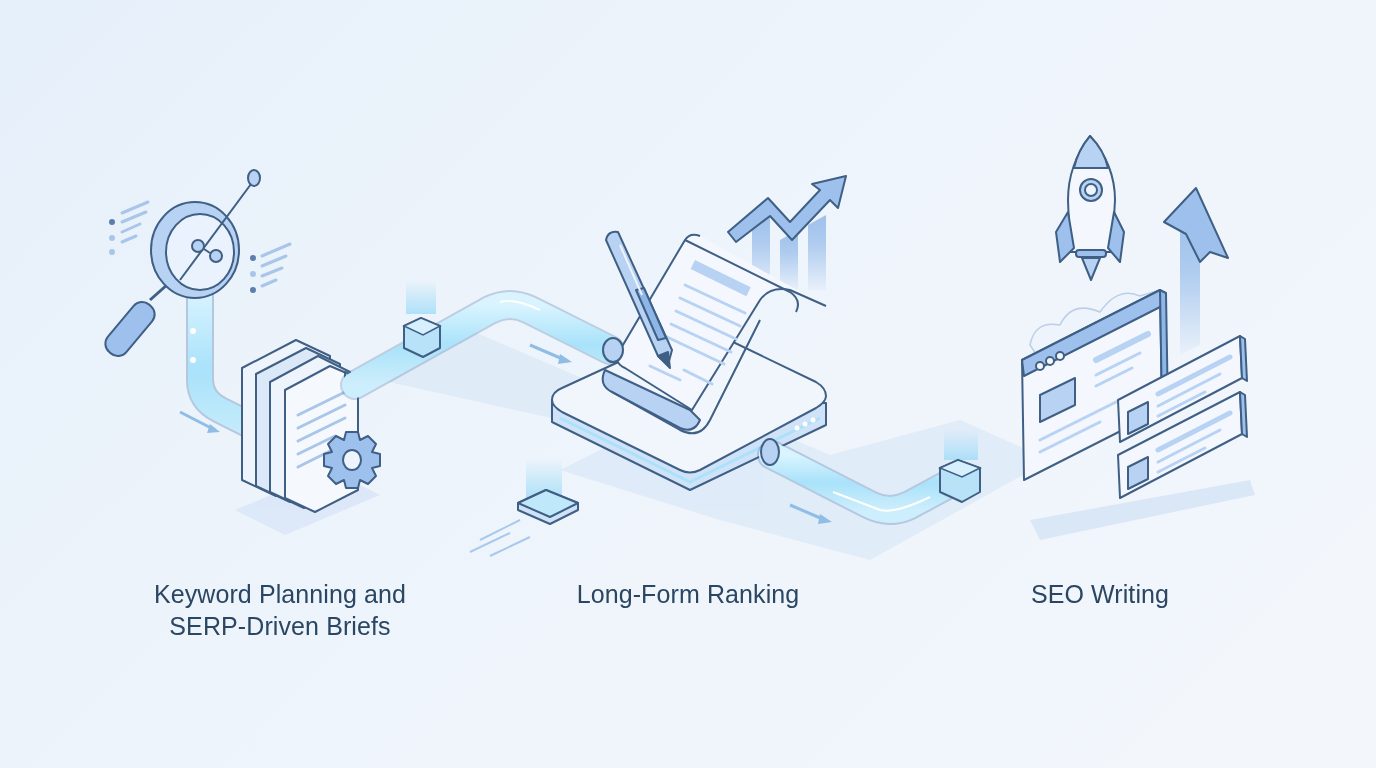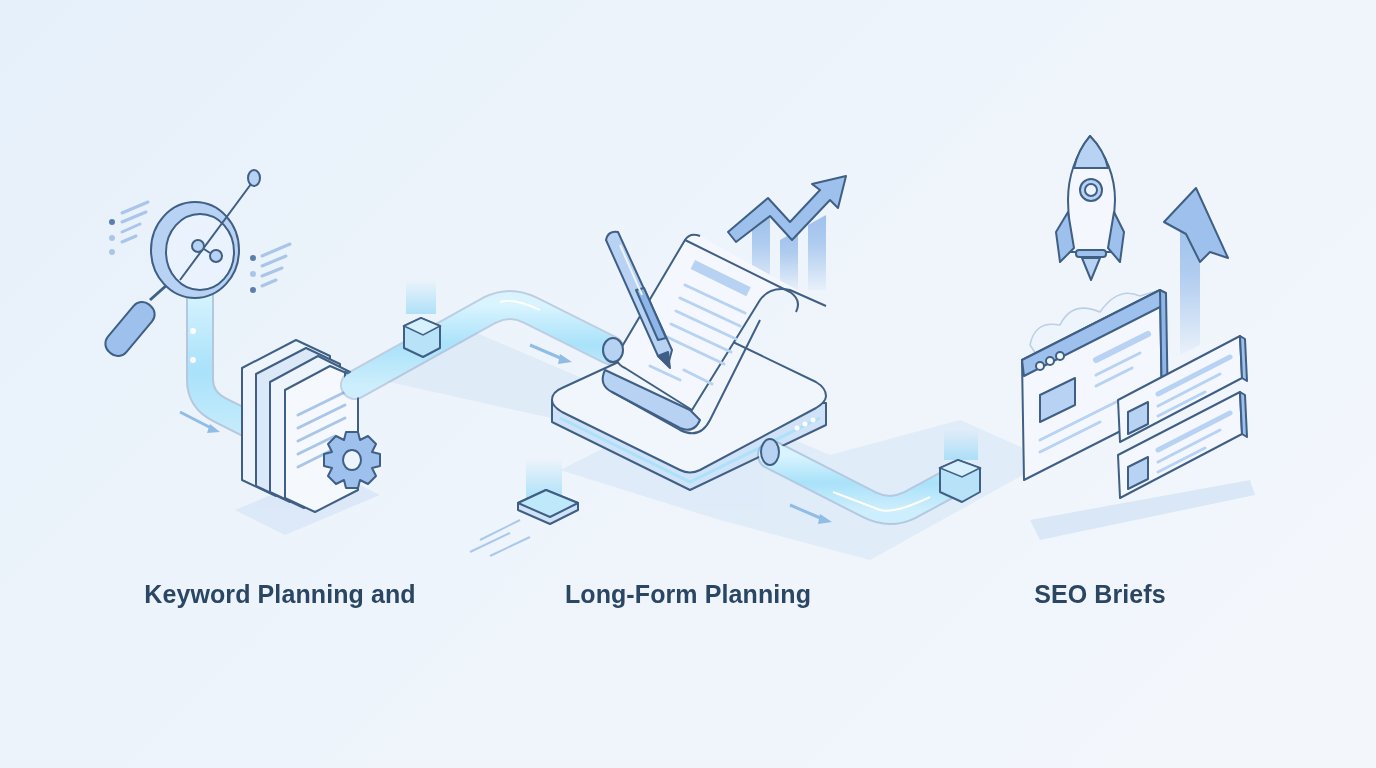--- a/index.html
+++ b/index.html
@@ -4,21 +4,21 @@
 <style>
   html, body { margin:0; padding:0; }
   body {
     width:1376px; height:768px; overflow:hidden; position:relative;
     background: linear-gradient(135deg, #e6f0fa 0%, #eef4fb 45%, #f3f7fc 100%);
     font-family: "Liberation Sans", "DejaVu Sans", sans-serif;
   }
   .scene { position:absolute; left:0; top:0; width:1376px; height:768px; }
   .label {
     position:absolute; text-align:center; color:#2a4663;
-    font-weight:700; font-size:25px; line-height:32px; letter-spacing:0.1px;
+    font-weight:400; font-size:25px; line-height:32px; letter-spacing:0.1px;
   }
   .label span { display:block; }
   #label-1 { left:110px; top:578px; width:340px; }
   #label-2 { left:530px; top:578px; width:316px; }
   #label-3 { left:960px; top:578px; width:280px; }
 </style>
 </head>
 <body>
 
 <svg class="scene" viewBox="0 0 1376 768" xmlns="http://www.w3.org/2000/svg">
@@ -250,19 +250,20 @@
       <g stroke="#b7d2f2" stroke-width="3" stroke-linecap="round">
           <line x1="1158" y1="462" x2="1220" y2="430"></line>
           <line x1="1158" y1="472" x2="1205" y2="448"></line>
         </g>
     </g>
   </g>
 </svg>
 
 <div class="label" id="label-1">
   <span>Keyword Planning and</span>
+  <span>SERP-Driven Briefs</span>
 </div>
 <div class="label" id="label-2">
-  <span>Long-Form Planning</span>
+  <span>Long-Form Ranking</span>
 </div>
 <div class="label" id="label-3">
-  <span>SEO Briefs</span>
+  <span>SEO Writing</span>
 </div>
 
 </body></html>

